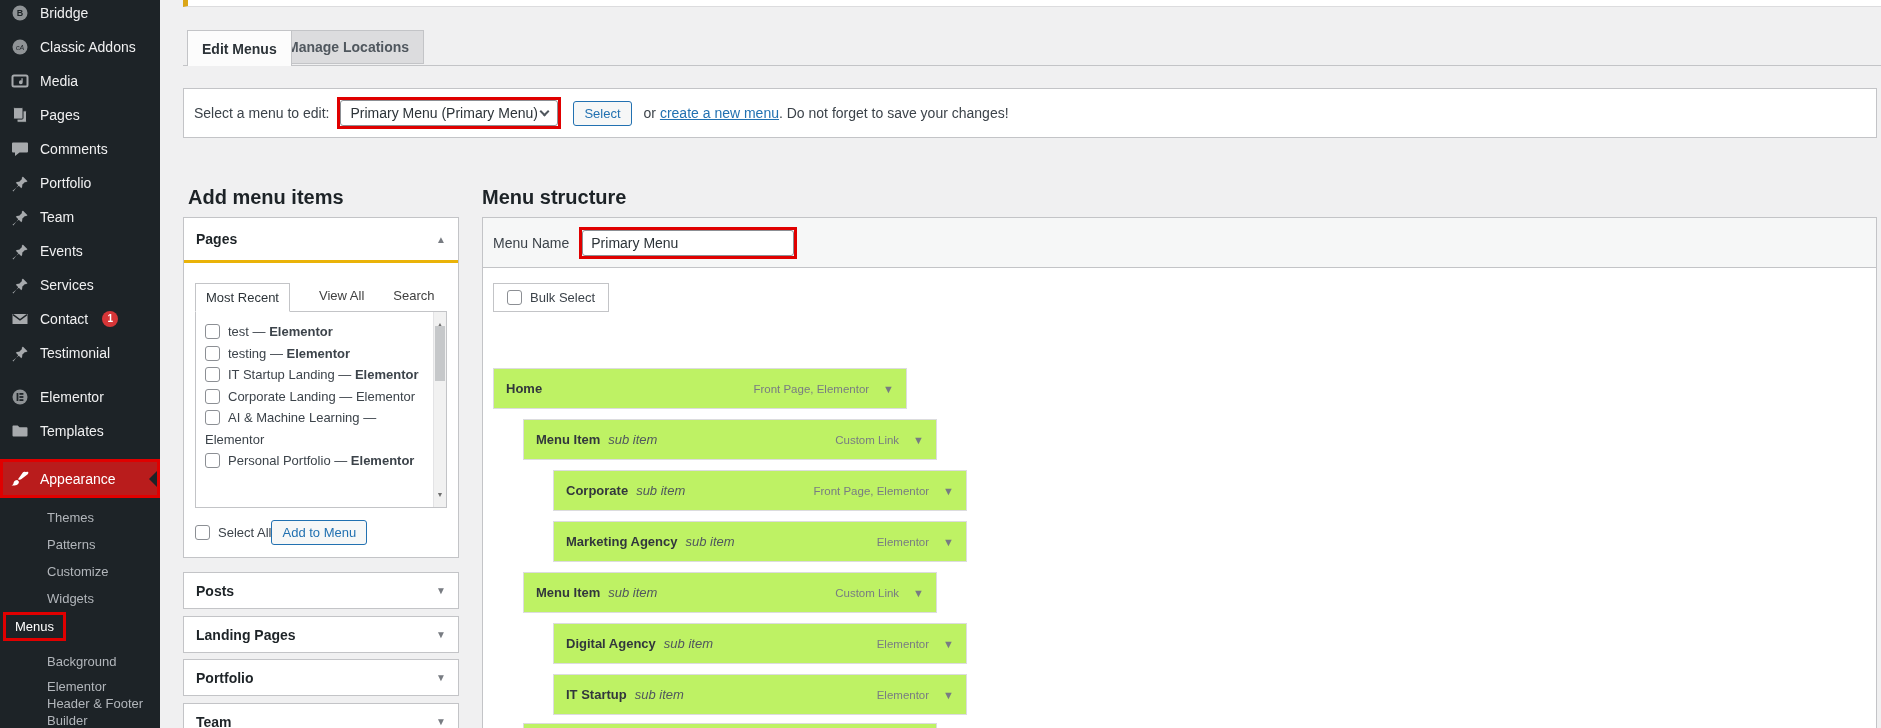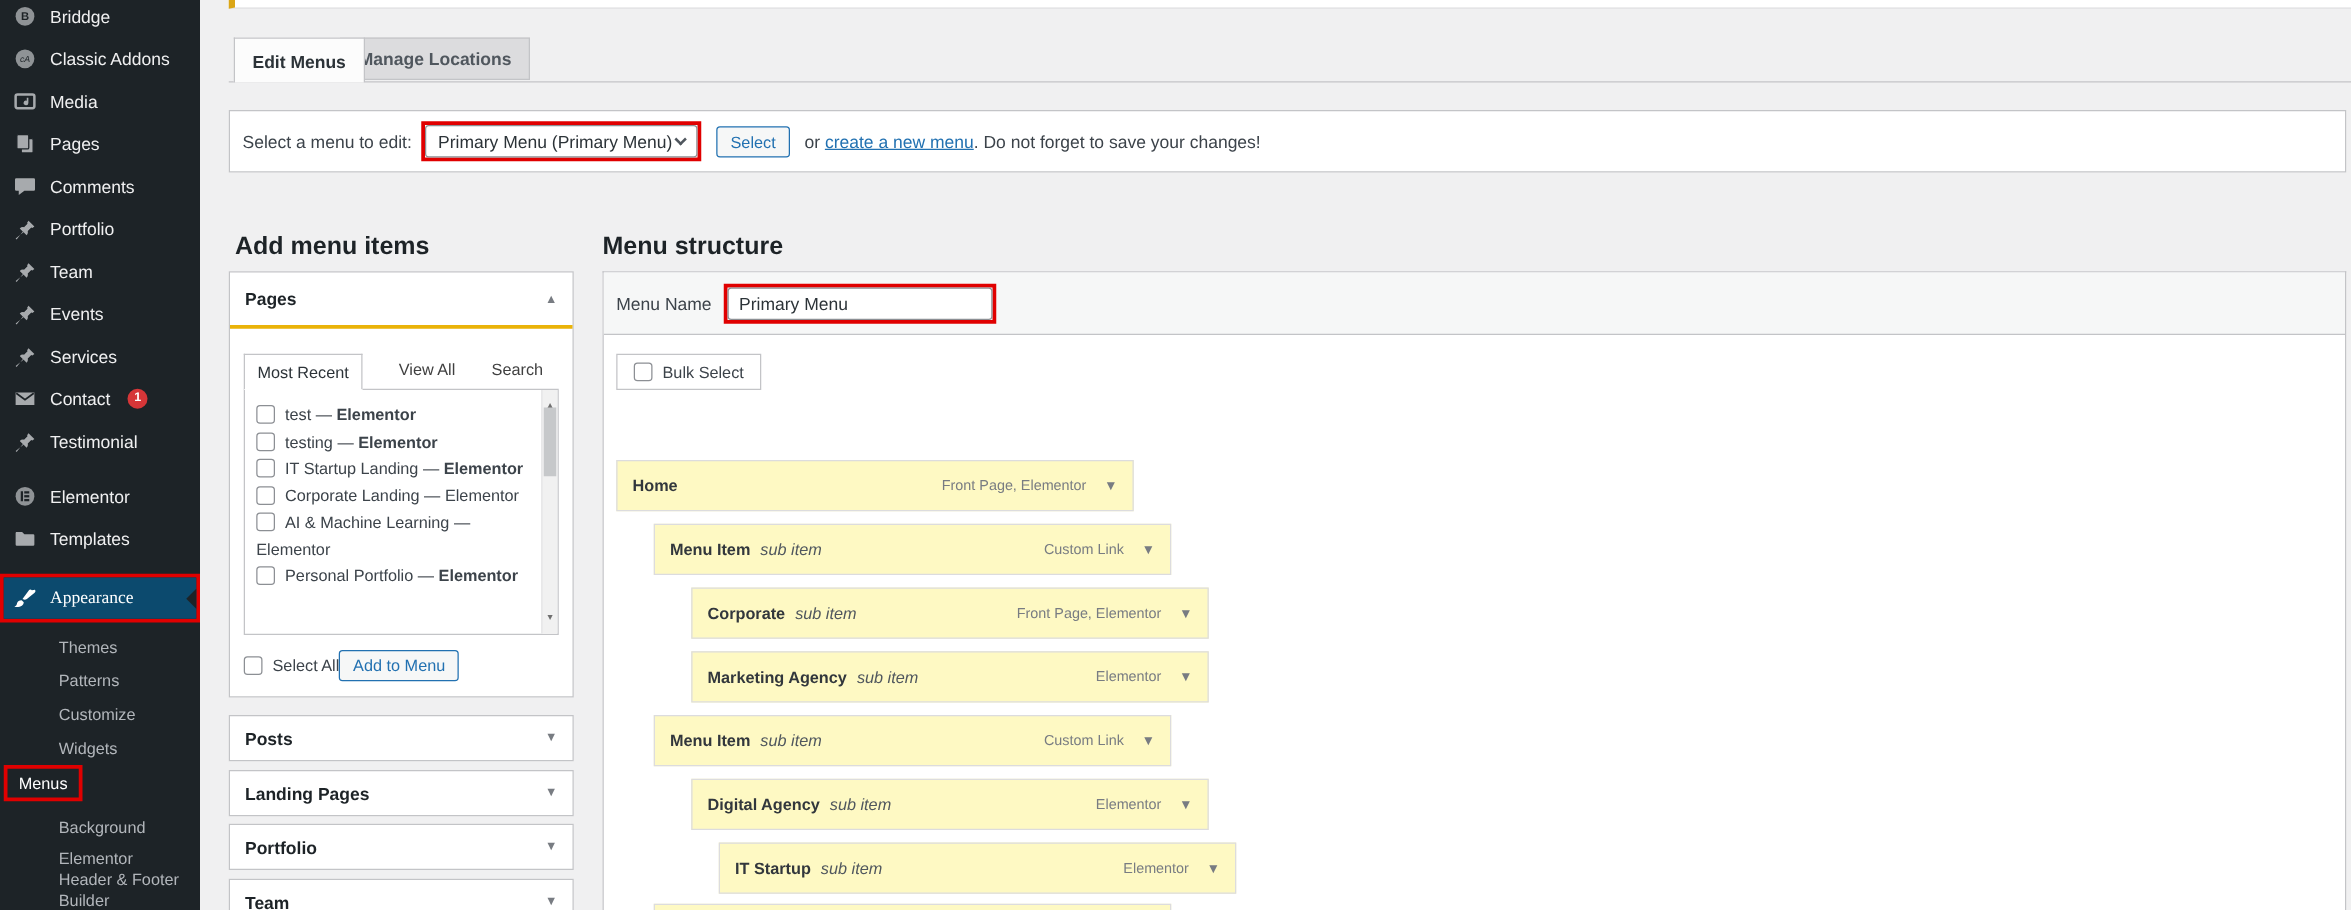--- a/index.html
+++ b/index.html
@@ -7,21 +7,21 @@
   body { font-family:"Liberation Sans",sans-serif; background:#f0f0f1; position:relative; overflow:hidden; font-size:13px; color:#3c434a; }
 
   
   .sidebar { position:absolute; left:0; top:0; width:160px; height:728px; background:#1d2327; z-index:5; }
   .sb-items { position:absolute; top:-4px; left:0; right:0; }
   .sb-item { height:34px; display:flex; align-items:center; padding-left:10px; gap:10px; color:#f0f0f1; font-size:14px; cursor:pointer; }
   .sb-item .ic { width:20px; height:18px; color:#a7aaad; display:flex; align-items:center; justify-content:center; flex:0 0 20px; }
   .sb-gap { height:10px; }
   .badge { display:inline-block; min-width:16px; height:16px; border-radius:9px; background:#d63638; color:#fff; font-size:10px; line-height:16px; text-align:center; font-weight:bold; margin-left:4px; padding:0 2px; }
   .appearance-wrap { position:absolute; top:459px; left:0; width:160px; border:3px solid #e00000; }
-  .appearance-row { background:#0c4a6e; height:33px; display:flex; align-items:center; padding-left:7px; gap:10px; color:#fff; font-size:14px; position:relative; cursor:pointer;font-family:Liberation Serif, serif; }
+  .appearance-row { background:#b91c1c; height:33px; display:flex; align-items:center; padding-left:7px; gap:10px; color:#fff; font-size:14px; position:relative; cursor:pointer; }
   .appearance-row .ic { width:20px; height:18px; color:#fff; display:flex; align-items:center; justify-content:center; }
   .cur-arrow { position:absolute; right:0; top:50%; transform:translateY(-50%); width:0; height:0; border-top:8px solid transparent; border-bottom:8px solid transparent; border-right:8px solid #1d2327; }
   .sb-sub { position:absolute; left:0; width:160px; color:#b2b6bb; font-size:13px; padding-left:47px; height:26px; display:flex; align-items:center; cursor:pointer; }
   .menus-wrap { position:absolute; top:612px; left:3px; border:3px solid #e00000; }
   .menus-inner { padding:4px 9px; color:#fff; font-weight:normal; font-size:13px; cursor:pointer; }
   .sb-sub.two-line { height:auto; line-height:17px; padding-top:2px; width:150px; display:block; }
 
   
   .notice { position:absolute; left:183px; top:0; right:0; height:7px; background:#fff; border-left:5px solid #dba617; border-bottom:1px solid #dcdcde; }
 
@@ -66,21 +66,21 @@
   .selall { display:flex; align-items:center; }
   .accordion { position:absolute; left:183px; width:276px; height:37px; background:#fff; border:1px solid #c3c4c7; display:flex; align-items:center; justify-content:space-between; padding:0 12px; font-size:14px; font-weight:600; color:#1d2327; cursor:pointer; }
 
   
   .structure-box { position:absolute; left:482px; top:217px; right:4px; height:511px; background:#fff; border:1px solid #c3c4c7; border-bottom:none; }
   .structure-head { height:50px; background:#f6f7f7; border-bottom:1px solid #c3c4c7; display:flex; align-items:center; padding-left:10px; font-size:14px; color:#3c434a; }
   .name-wrap { border:3px solid #e00000; margin-left:10px; }
   .name-input { width:212px; height:26px; border:1px solid #8c8f94; border-radius:3px; font-size:14px; color:#2c3338; padding:0 8px; font-family:"Liberation Sans",sans-serif; }
   .hint { margin:20px 0 0 10px; font-size:13px; color:#3c434a; }
   .bulk { margin:15px 0 0 10px; display:inline-flex; align-items:center; border:1px solid #c3c4c7; padding:6px 13px; font-size:13px; background:#fff; }
-  .mbar { position:absolute; width:414px; height:41px; background:#fef9c3; border:1px solid #dcdcde; display:flex; align-items:center; padding:0 12px; }
+  .mbar { position:absolute; width:414px; height:41px; background:#bef264; border:1px solid #dcdcde; display:flex; align-items:center; padding:0 12px; }
   .mbar .lbl { font-size:13px; font-weight:bold; color:#32373c; }
   .mbar .sub { font-size:13px; font-style:italic; color:#50575e; margin-left:8px; }
   .mbar .sp { flex:1; }
   .mbar .rt { font-size:11.5px; color:#787c82; }
   .mbar .bcaret { color:#787c82; font-size:11px; margin-left:14px; cursor:pointer; }
   .lvl0 { left:10px; } .lvl1 { left:40px; } .lvl2 { left:70px; }
   .sliver { top:505px; height:6px; overflow:hidden; }
   svg { display:block; }
 </style>
 </head>
@@ -361,21 +361,21 @@
     <span class="rt">Custom Link</span>
     <span class="bcaret">▼</span>
   </div>
   <div class="mbar lvl2" style="top:405px;">
     <span class="lbl">Digital Agency</span>
     <span class="sub">sub item</span>
     <span class="sp"></span>
     <span class="rt">Elementor</span>
     <span class="bcaret">▼</span>
   </div>
-  <div class="mbar lvl2" style="top:456px;margin-left:22px;">
+  <div class="mbar lvl2" style="top:456px;">
     <span class="lbl">IT Startup</span>
     <span class="sub">sub item</span>
     <span class="sp"></span>
     <span class="rt">Elementor</span>
     <span class="bcaret">▼</span>
   </div>
   <div class="mbar lvl1 sliver"></div>
 </div>
 
 </body></html>

